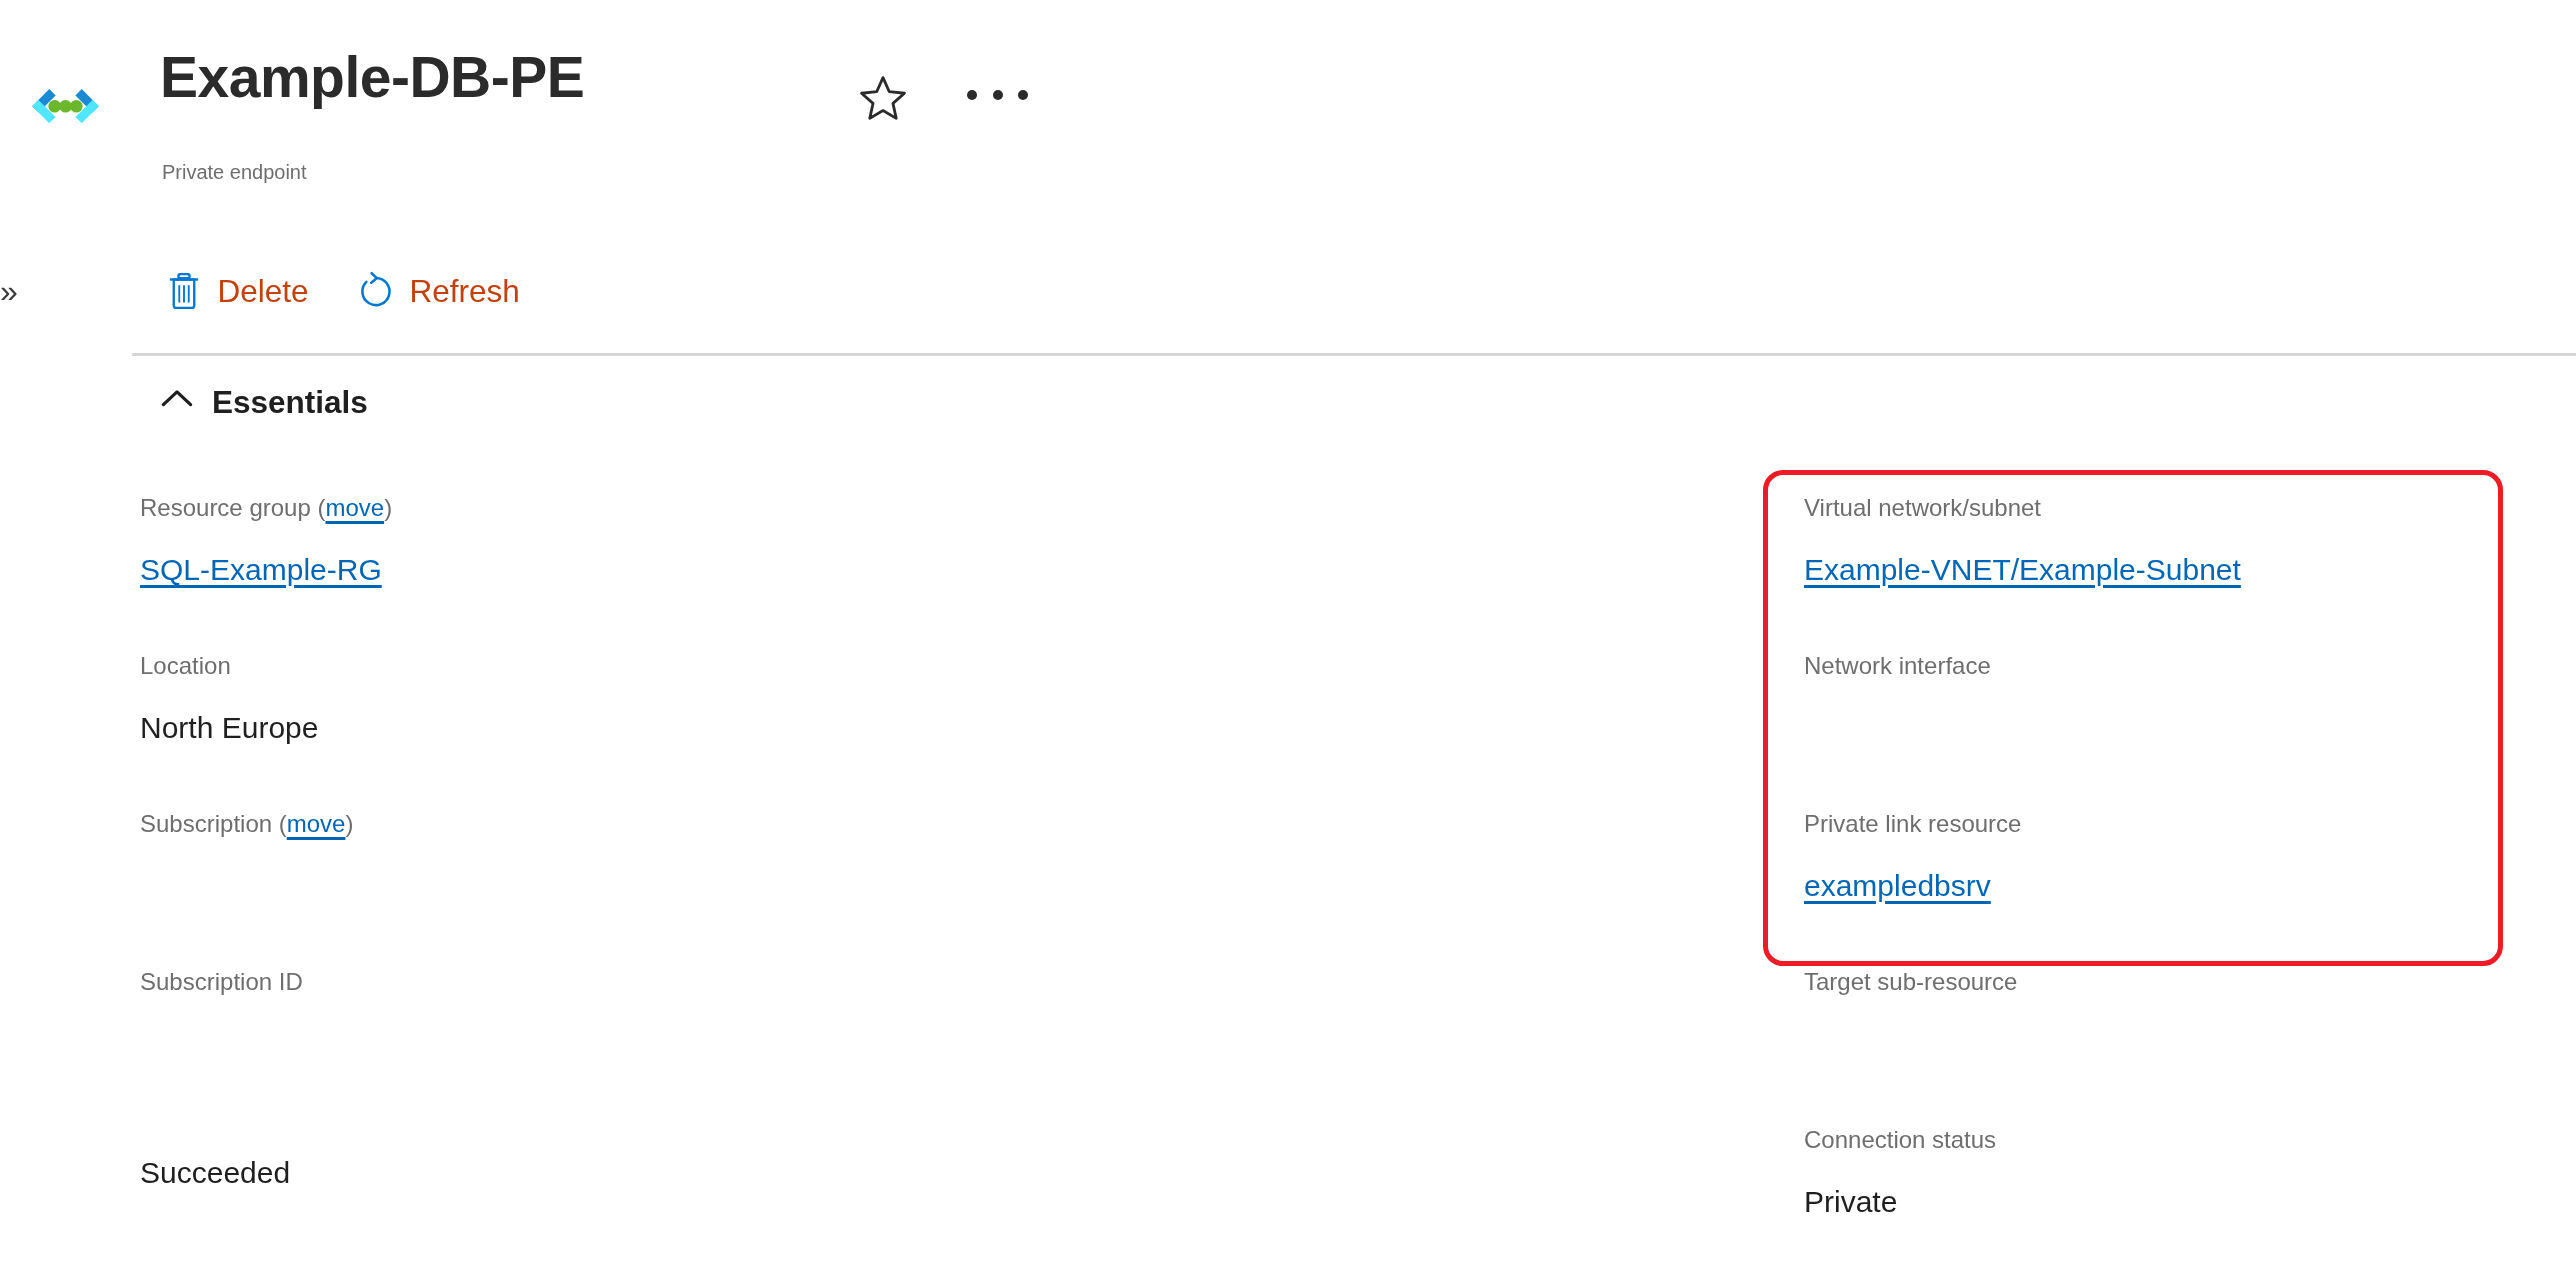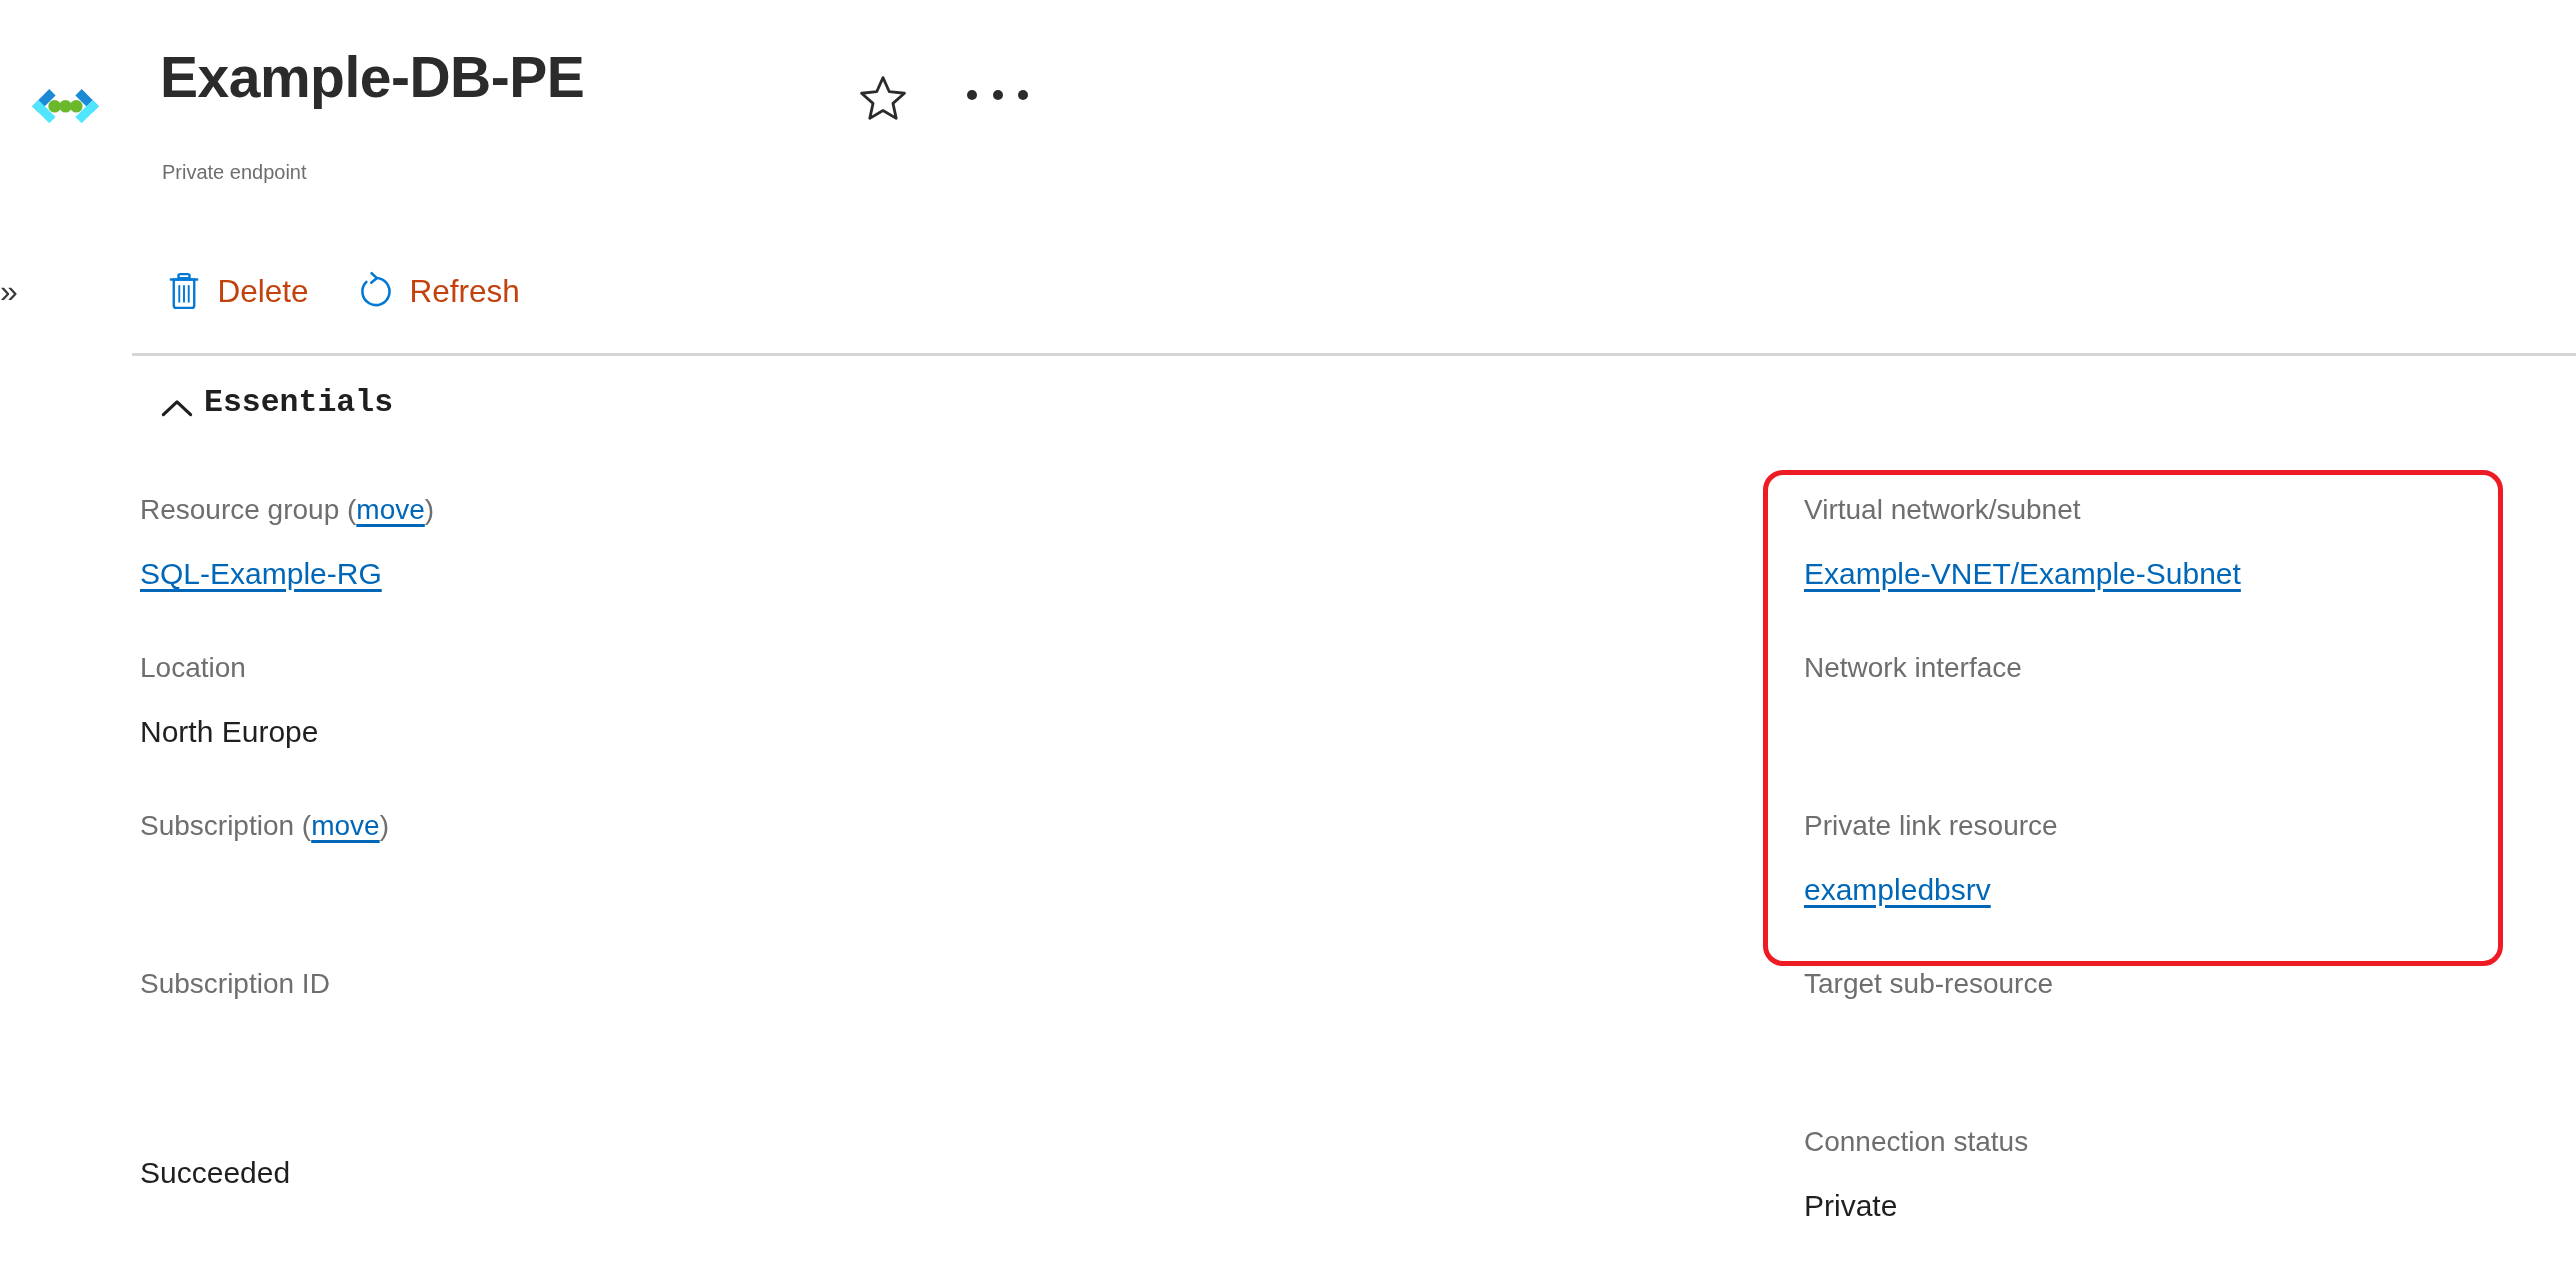--- a/index.html
+++ b/index.html
@@ -136,24 +136,23 @@
     height: 2.7px;
     background: #d6d6d6;
   }
 
   
   .essentials-header {
     position: absolute;
     left: 160px;
     top: 387px;
     display: flex;
-    align-items: flex-end;
-    gap: 10px;
-    cursor: pointer;
-    font-family: Liberation Mono, monospace;
+    align-items: flex-start;
+    gap: 18px;
+    cursor: pointer;
   }
   .essentials-chevron { display: block; width: 34px; height: 21.6px; }
   .essentials-label {
     font-size: 31.5px;
     font-weight: 700;
     color: #1f1f1f;
     line-height: 1;
     white-space: nowrap;
   }
 
@@ -168,21 +167,21 @@
     position: absolute;
     left: 1804px;
     top: 491px;
     width: 747px;
   }
 
   .prop {
     height: 158px;
   }
   .prop-label {
-    font-size: 28px;
+    font-size: 24px;
     color: #6e6e6e;
     line-height: 1;
     white-space: nowrap;
     padding-top: 5.4px;
   }
   .prop-value {
     font-size: 30px;
     color: #1f1f1f;
     line-height: 1;
     white-space: nowrap;

